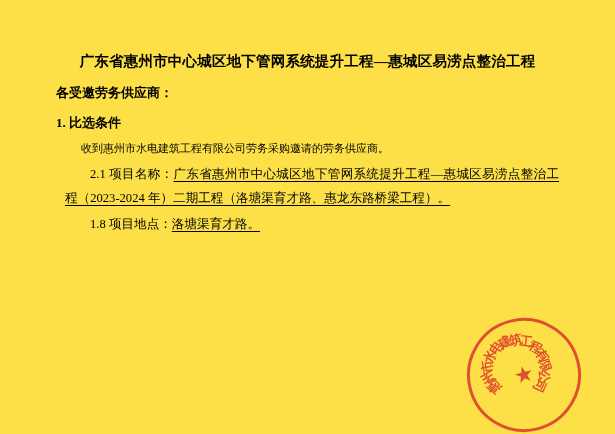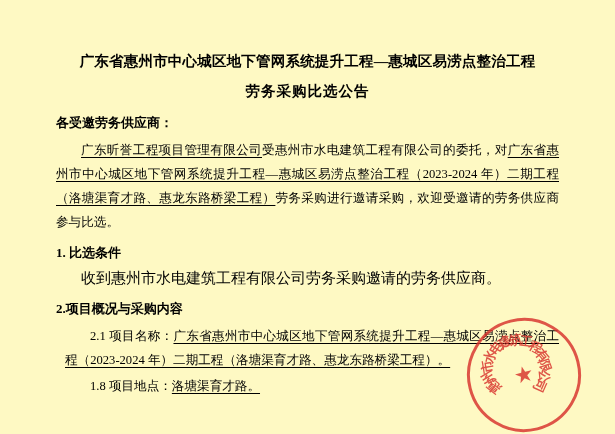--- a/index.html
+++ b/index.html
@@ -14,21 +14,21 @@
     color: #000000;
     overflow: hidden;
     position: relative;
   }
   .page {
     position: relative;
     width: 615px;
     height: 434px;
     box-sizing: border-box;
     padding: 46px 56px 0 56px;
-    background: #fef9c3;
+    background: #fde047;
   }
   .title-block {
     text-align: center;
     font-weight: bold;
     font-size: 14.5px;
     line-height: 30px;
     letter-spacing: 0.2px;
   }
   .title-line {
     white-space: nowrap;
@@ -53,21 +53,21 @@
     text-decoration: underline;
     text-underline-offset: 3px;
   }
   .section-head {
     font-weight: bold;
     font-size: 13px;
     line-height: 26px;
     margin-top: 6px;
   }
   .section-body {
-    font-size: 15px;
+    font-size: 11px;
     line-height: 24px;
     text-indent: 25px;
   }
   .sub-item {
     font-size: 12.6px;
     line-height: 24px;
     text-indent: 25px;
     text-align: justify;
     margin-top: 2px;
     margin-left: 9px;
@@ -119,36 +119,31 @@
     line-height: 22px;
   }
 </style>
 </head>
 <body>
 
 <div class="page">
 
   <div class="title-block">
     <div class="title-line">广东省惠州市中心城区地下管网系统提升工程—惠城区易涝点整治工程</div>
-    <div class="title-line sub">劳务采购比选公告</div>
   </div>
 
   <div class="salutation">各受邀劳务供应商：</div>
 
-  <div class="body-para">
-    <span class="u">广东昕誉工程项目管理有限公司</span><span>受惠州市水电建筑工程有限公司的委托，对</span><span class="u">广东省惠州市中心城区地下管网系统提升工程—惠城区易涝点整治工程（2023-2024 年）二期工程（洛塘渠育才路、惠龙东路桥梁工程）</span><span>劳务采购进行邀请采购，欢迎受邀请的劳务供应商参与比选。</span>
-  </div>
 
   <div class="section-head">
     <span>1.</span>
     <span>比选条件</span>
   </div>
   <div class="section-body">收到惠州市水电建筑工程有限公司劳务采购邀请的劳务供应商。</div>
 
-  <div class="section-head"><span>2.</span><span>项目概况与采购内容</span></div>
 
   <div class="sub-item">
     <span>2.1 项目名称：</span><span class="u">广东省惠州市中心城区地下管网系统提升工程—惠城区易涝点整治工程（2023-2024 年）二期工程（洛塘渠育才路、惠龙东路桥梁工程）。</span>
   </div>
 
   <div class="sub-item">
     <span>1.8 项目地点：</span><span class="u">洛塘渠育才路。</span>
   </div>
 
   <div class="seal">

